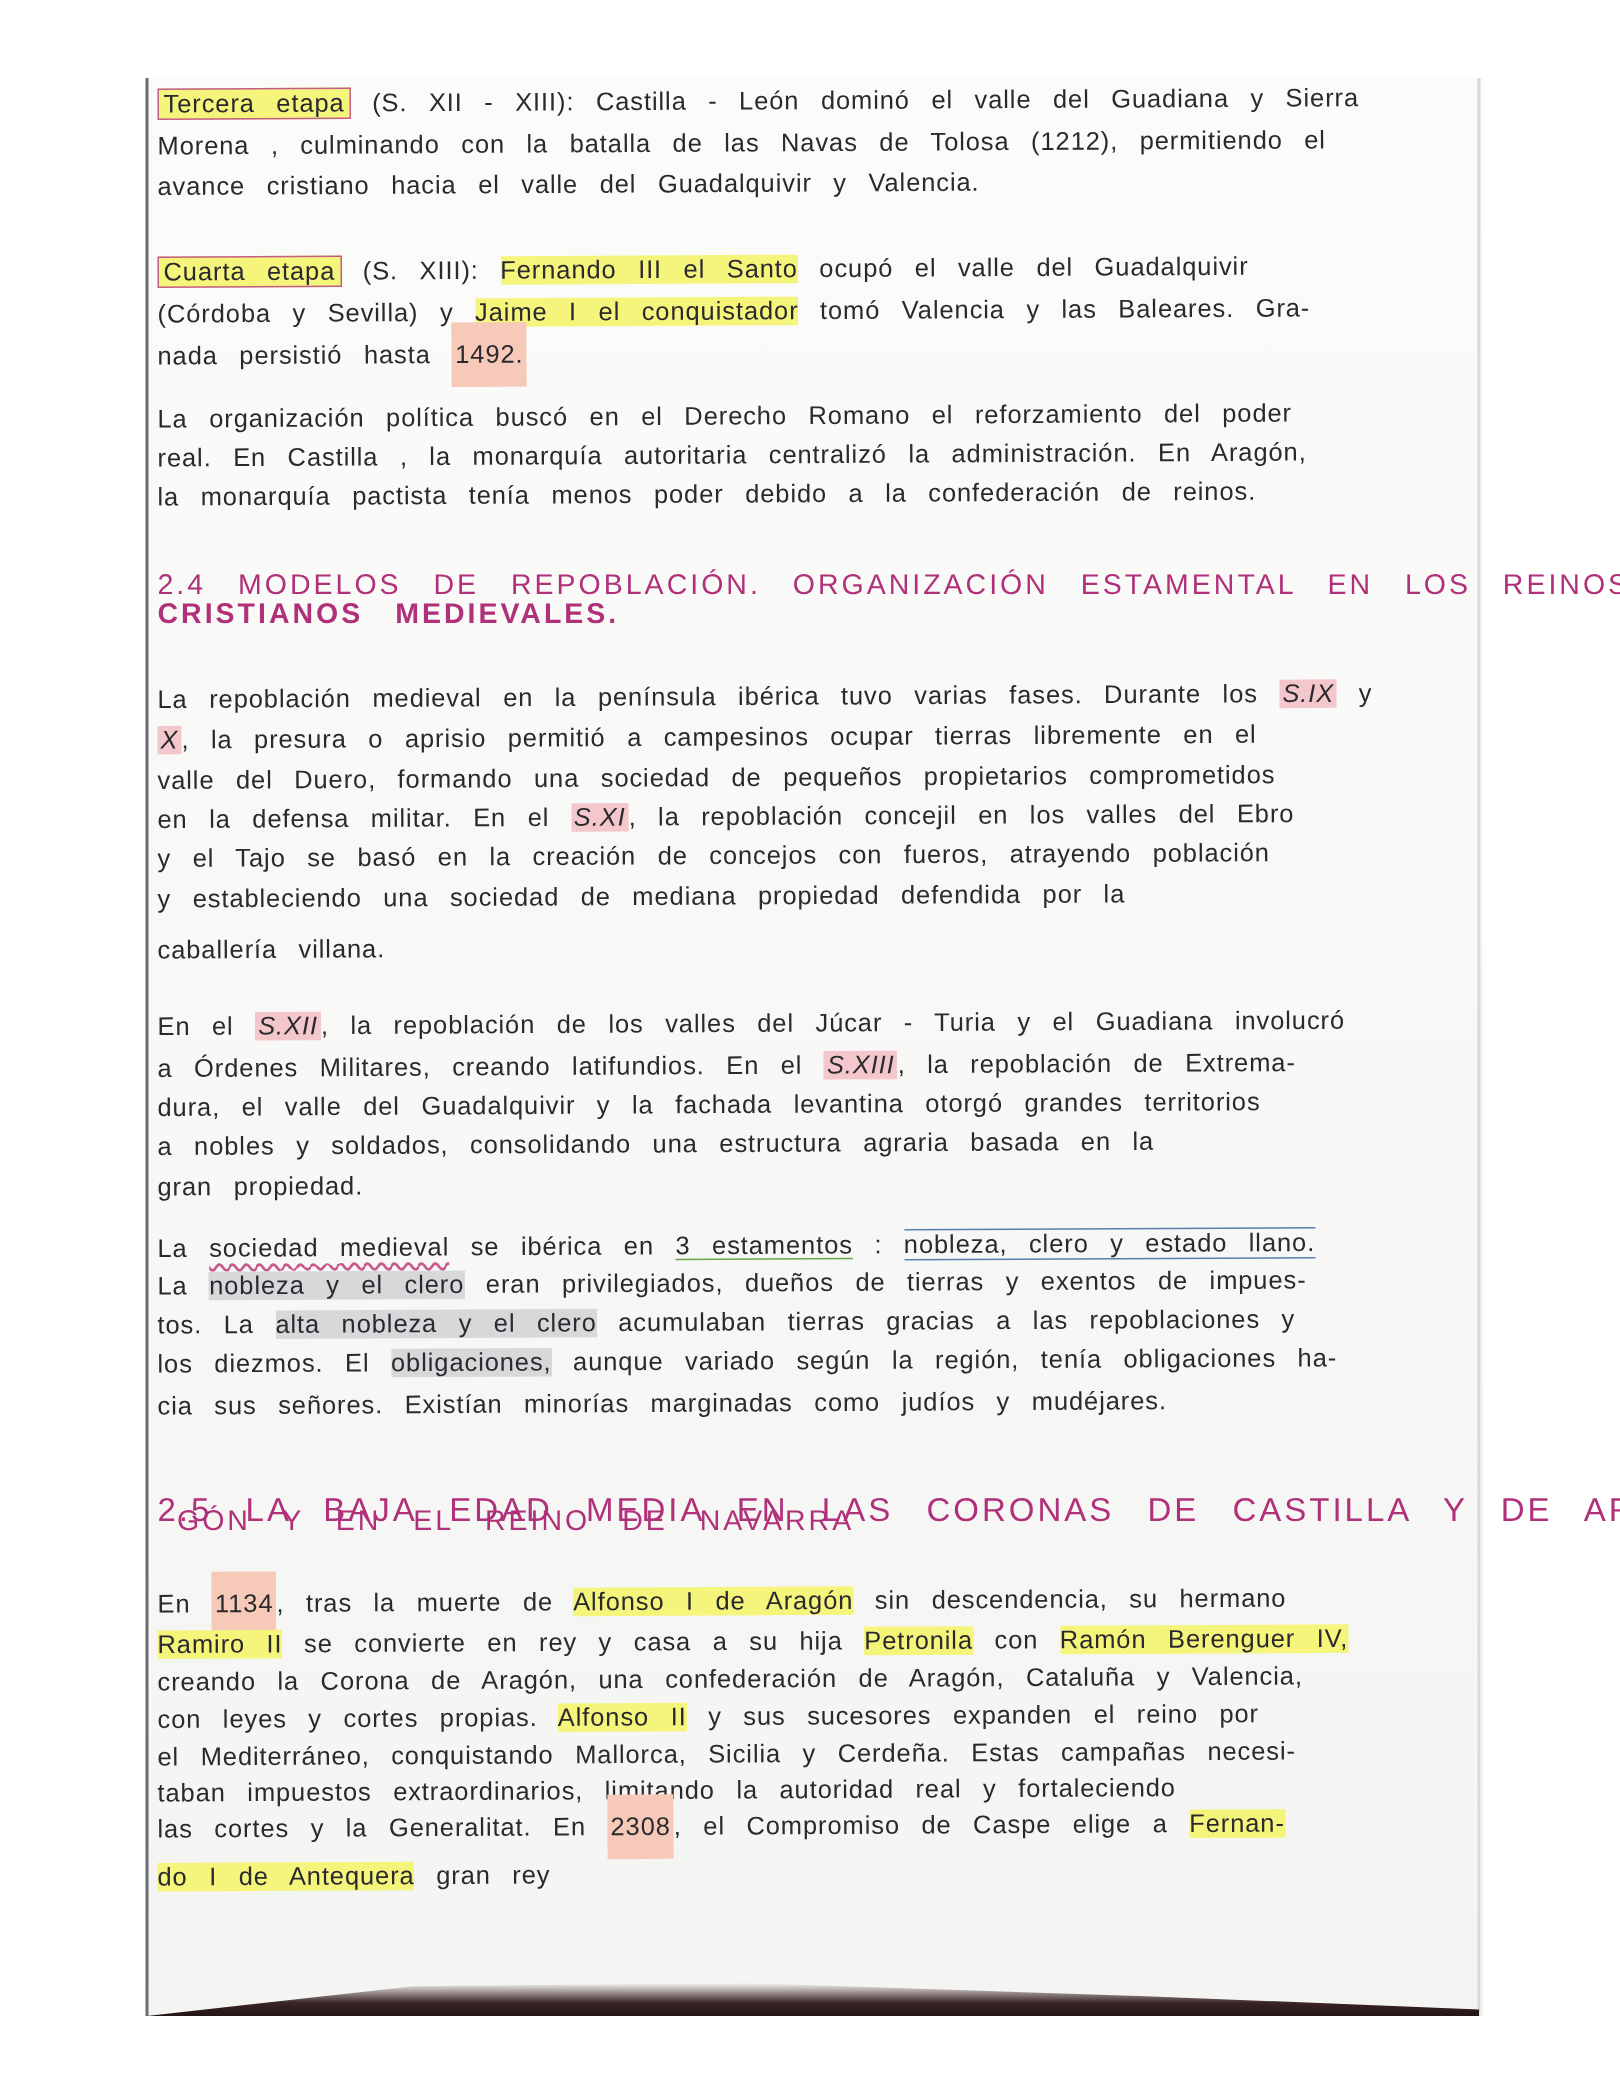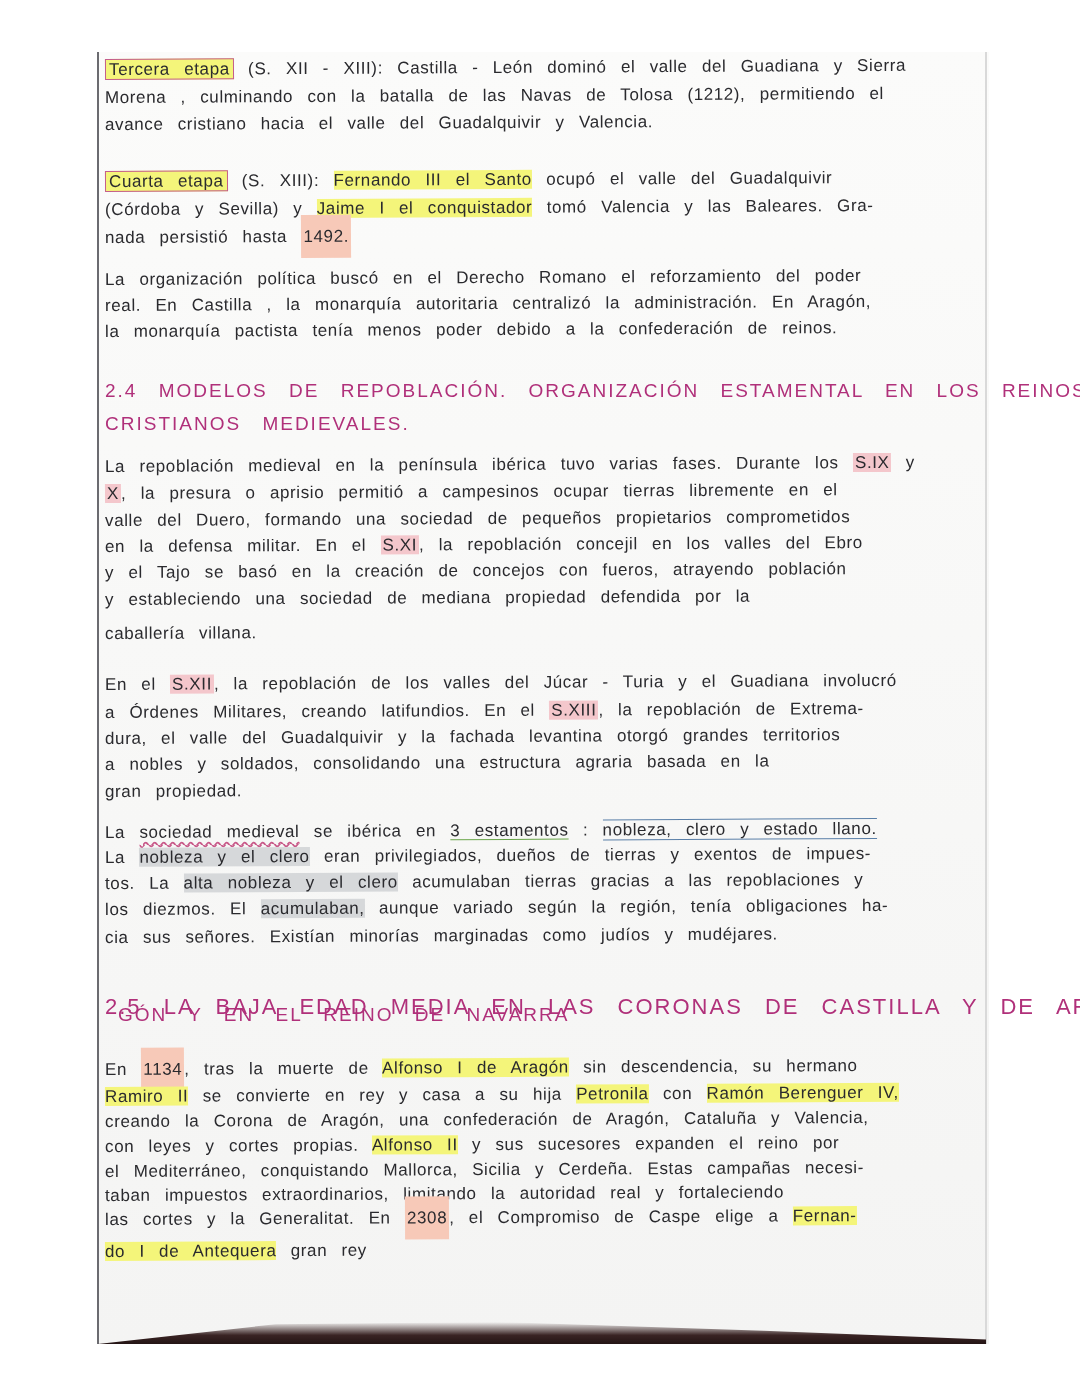--- a/index.html
+++ b/index.html
@@ -24,21 +24,21 @@
     letter-spacing: 0.6px; word-spacing: 9px; white-space: nowrap;
     transform: rotate(-0.3deg); transform-origin: left center;
   }
   .heading {
     position: absolute; left: 105px;
     font-family: "Liberation Sans", sans-serif; font-size: 19px; color: #b0307a;
     letter-spacing: 2px; word-spacing: 14px; white-space: nowrap; text-transform: uppercase;
   }
   .heading.big { font-size: 22px; }
   .hl-yellow { background: #f4f57a; }
-  .hl-pink { background: #f4c7cc; padding: 0 2px; }
+  .hl-pink { background: #f4c7cc; padding: 0 2px; font-style: italic; }
   .hl-salmon { background: #f7c9b8; padding: 12px 2px; }
   .hl-grey { background: #d6d8da; }
   .box-pink { border: 1.5px solid #c45d8c; padding: 0 3px; }
   .ul-green { text-decoration: underline; text-decoration-color: #6aa64a; text-underline-offset: 3px; text-align: center; }
   .ul-wavy { text-decoration: underline wavy #c85a8a; text-underline-offset: 4px; }
   .ol-blue { border-top: 1.5px solid #5a7fa8; border-bottom: 1.5px solid #5a7fa8; }
 </style>
 </head>
 <body>
 
@@ -67,21 +67,21 @@
 <div class="line" style="top:228px;">
   <span>nada persistió hasta</span>
   <span class="hl-salmon">1492.</span>
 </div>
 
 <div class="line" style="top:270px;">La organización política buscó en el Derecho Romano el reforzamiento del poder</div>
 <div class="line" style="top:296px;">real. En Castilla , la monarquía autoritaria centralizó la administración. En Aragón,</div>
 <div class="line" style="top:322px;">la monarquía pactista tenía menos poder debido a la confederación de reinos.</div>
 
 <div class="heading" style="top:380px;">2.4 Modelos de repoblación. Organización estamental en los reinos</div>
-<div class="heading" style="top:413px;">cristianos medievales.</div>
+<div class="heading" style="top:399px;font-weight:bold;">cristianos medievales.</div>
 
 <div class="line" style="top:457px;">
   <span>La repoblación medieval en la península ibérica tuvo varias fases. Durante los</span>
   <span class="hl-pink">S.IX</span>
   <span>y</span>
 </div>
 <div class="line" style="top:484px;">
   <span class="hl-pink">X</span><span>, la presura o aprisio permitió a campesinos ocupar tierras libremente en el</span>
 </div>
 <div class="line" style="top:511px;">valle del Duero, formando una sociedad de pequeños propietarios comprometidos</div>
@@ -118,21 +118,21 @@
   <span class="hl-grey">nobleza y el clero</span>
   <span>eran privilegiados, dueños de tierras y exentos de impues-</span>
 </div>
 <div class="line" style="top:874px;">
   <span>tos. La</span>
   <span class="hl-grey">alta nobleza y el clero</span>
   <span>acumulaban tierras gracias a las repoblaciones y</span>
 </div>
 <div class="line" style="top:900px;">
   <span>los diezmos. El</span>
-  <span class="hl-grey">acumulaban,</span>
+  <span class="hl-grey">obligaciones,</span>
   <span>aunque variado según la región, tenía obligaciones ha-</span>
 </div>
 <div class="line" style="top:928px;">cia sus señores. Existían minorías marginadas como judíos y mudéjares.</div>
 
 <div class="heading big" style="top:994px;">2.5 La Baja Edad Media en las Coronas de Castilla y de Ara-</div>
 <div class="heading" style="top:1004px; left:118px;">gón y en el Reino de Navarra</div>
 
 <div class="line" style="top:1060px;">
   <span>En</span>
   <span class="hl-salmon">1134</span><span>, tras la muerte de</span>

